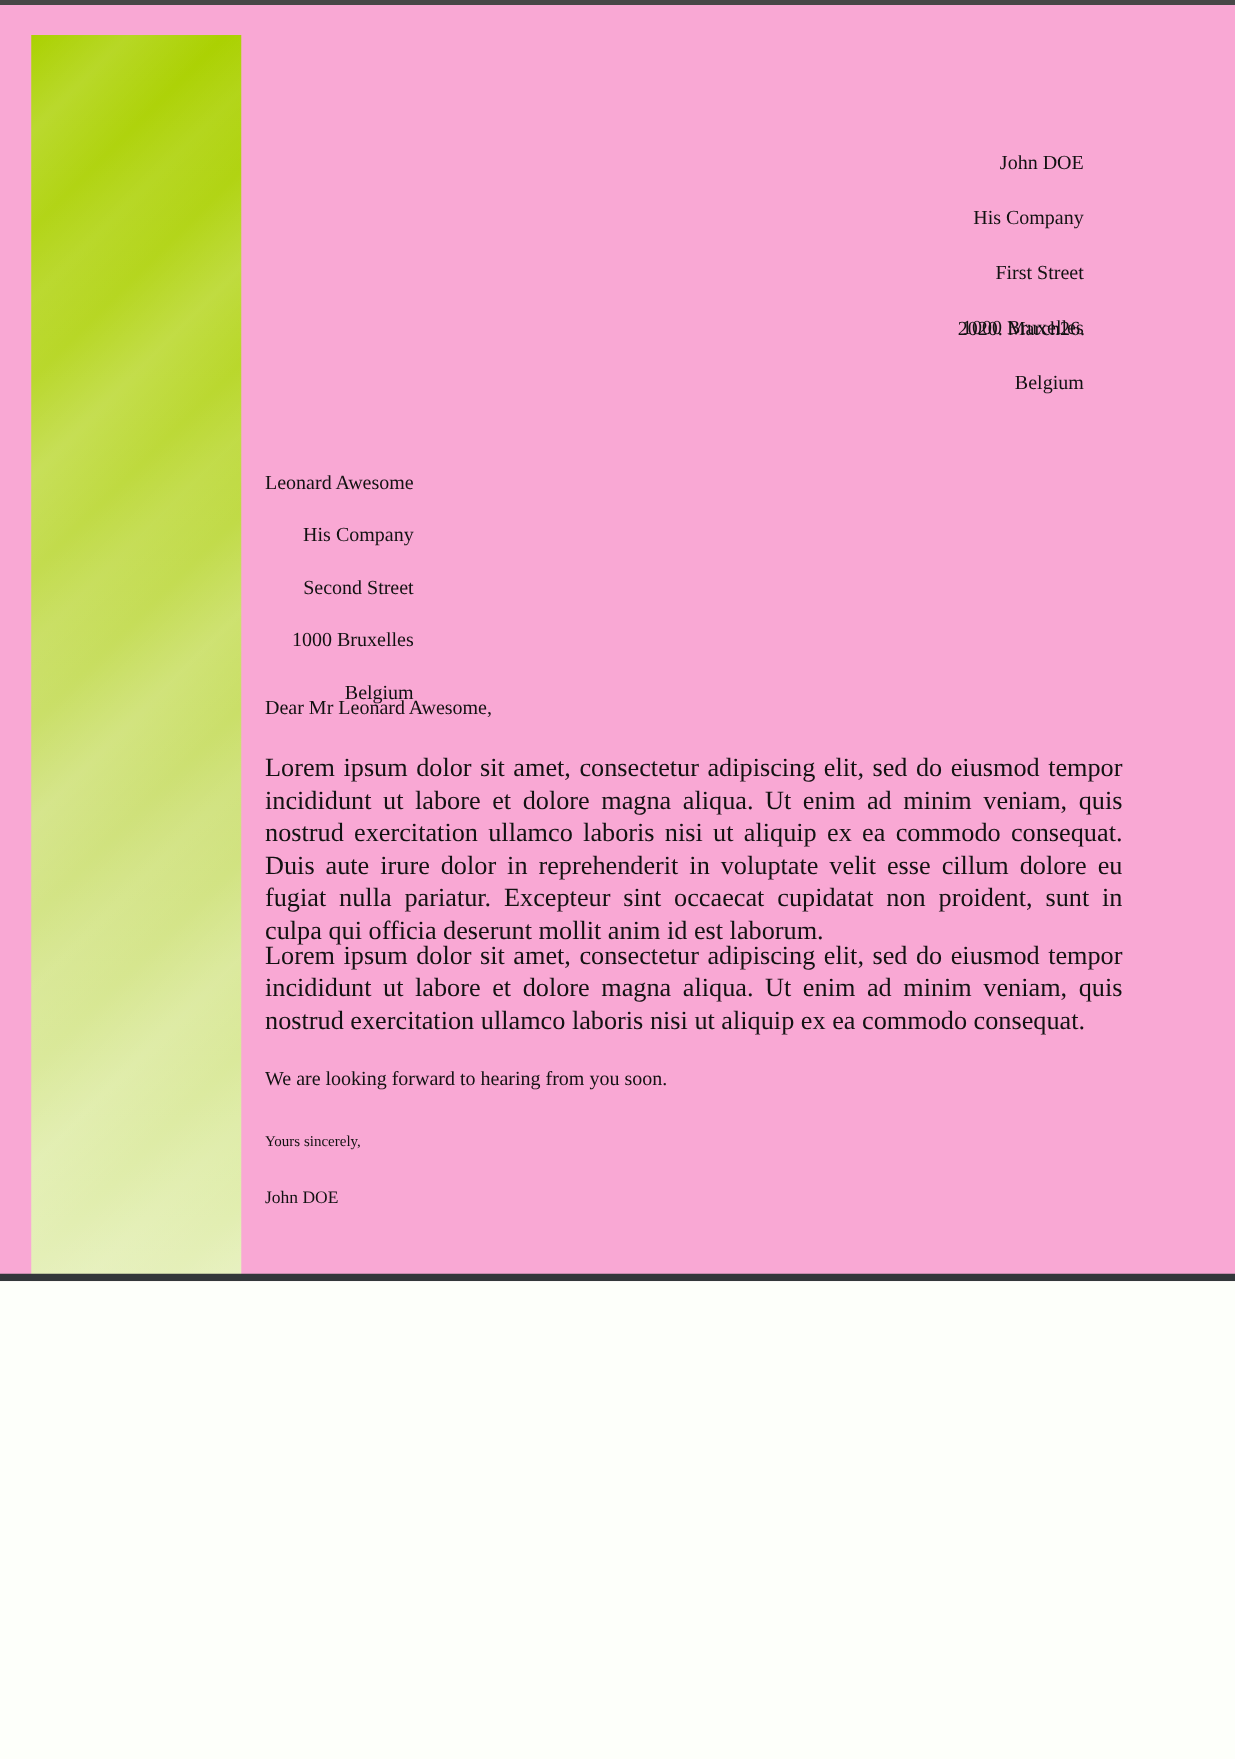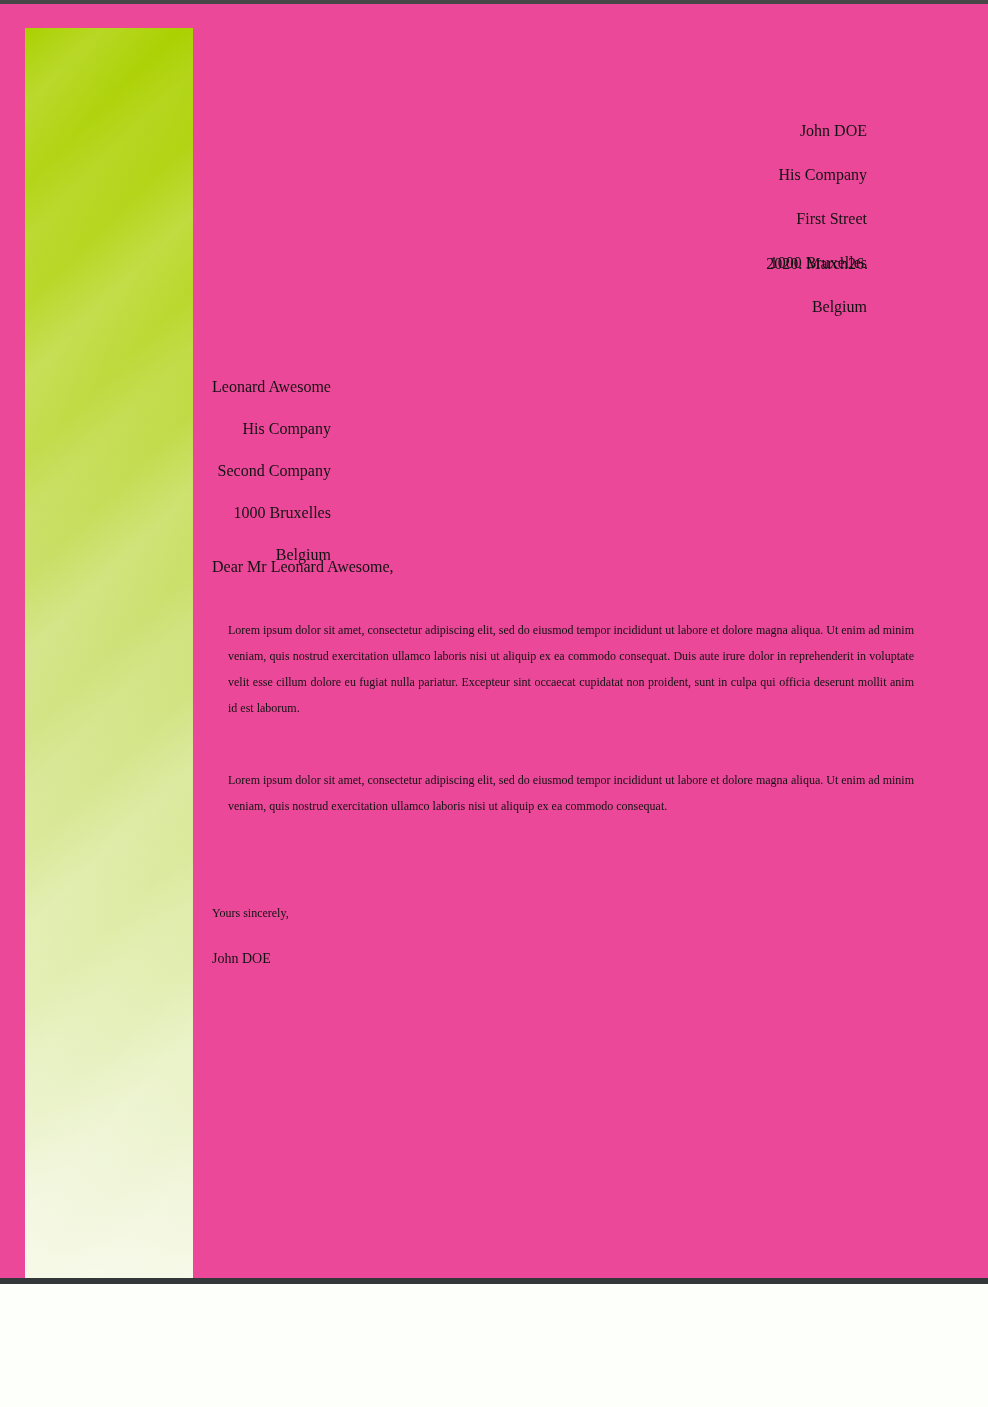--- a/index.html
+++ b/index.html
@@ -3,22 +3,22 @@
 <meta charset="utf-8">
 <style>
   html, body {
     margin: 0;
     padding: 0;
     background: #fdfffa;
   }
   .page {
     position: relative;
     width: 988px;
-    height: 1284px;
-    background: #ec4899;
+    height: 1025px;
+    background: #f9a8d4;
     overflow: hidden;
     font-family: "Liberation Serif", "DejaVu Serif", serif;
     color: #121212;
   }
   .edge-strip-top {
     position: absolute;
     top: 0; left: 0; right: 0;
     height: 4px;
     background: #474747;
   }
@@ -78,24 +78,24 @@
     top: 556px;
     left: 212px;
     font-size: 16px;
     line-height: 22px;
     text-align: center;
   }
   .paragraph {
     position: absolute;
     left: 212px;
     width: 686px;
-    font-size: 12px;
+    font-size: 21px;
     line-height: 26px;
     text-align: justify;
-    margin: 16px;
+    margin: 0;
   }
   .para-1 { top: 601px; }
   .para-2 { top: 751px; }
   .closing-block {
     top: 853px;
     left: 212px;
     font-size: 16px;
     line-height: 22px;
   }
   .valediction-block {
@@ -126,31 +126,32 @@
     <div>First Street</div>
     <div>1000 Bruxelles</div>
     <div>Belgium</div>
   </div>
 
   <div class="text-block date-block">2020. March26.</div>
 
   <div class="text-block recipient-block">
     <div>Leonard Awesome</div>
     <div>His Company</div>
-    <div>Second Company</div>
+    <div>Second Street</div>
     <div>1000 Bruxelles</div>
     <div>Belgium</div>
   </div>
 
   <div class="text-block salutation-block">Dear Mr Leonard Awesome,</div>
 
   <p class="paragraph para-1">Lorem ipsum dolor sit amet, consectetur adipiscing elit, sed do eiusmod tempor incididunt ut labore et dolore magna aliqua. Ut enim ad minim veniam, quis nostrud exercitation ullamco laboris nisi ut aliquip ex ea commodo consequat. Duis aute irure dolor in reprehenderit in voluptate velit esse cillum dolore eu fugiat nulla pariatur. Excepteur sint occaecat cupidatat non proident, sunt in culpa qui officia deserunt mollit anim id est laborum.</p>
 
   <p class="paragraph para-2">Lorem ipsum dolor sit amet, consectetur adipiscing elit, sed do eiusmod tempor incididunt ut labore et dolore magna aliqua. Ut enim ad minim veniam, quis nostrud exercitation ullamco laboris nisi ut aliquip ex ea commodo consequat.</p>
 
+  <div class="text-block closing-block">We are looking forward to hearing from you soon.</div>
 
   <div class="text-block valediction-block">Yours sincerely,</div>
 
   <div class="text-block signature-block">John DOE</div>
 
   <div class="edge-strip-bottom"></div>
 
 </div>
 
 </body></html>

